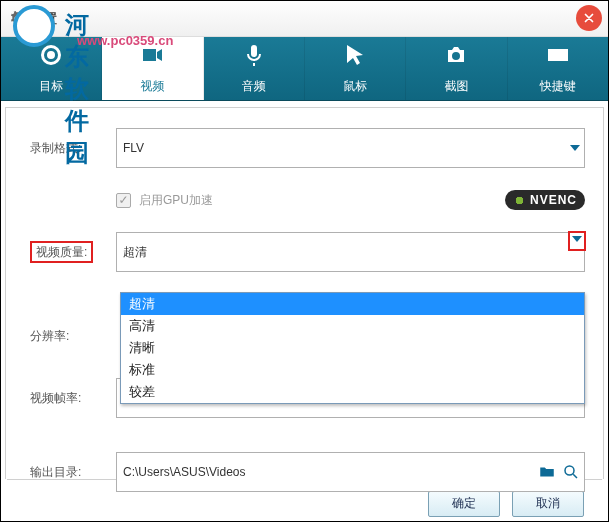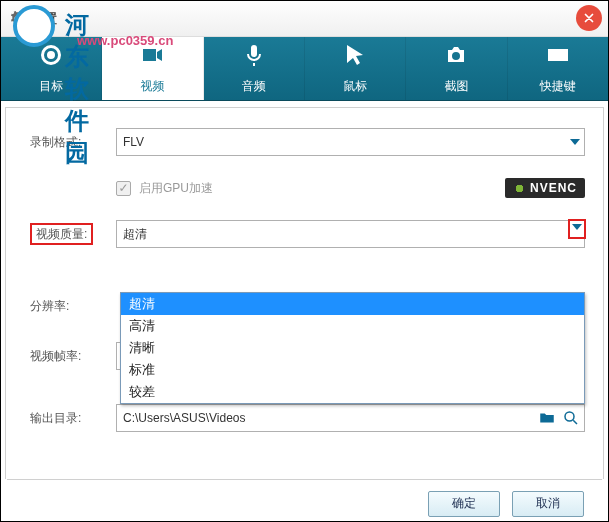--- a/index.html
+++ b/index.html
@@ -16,28 +16,28 @@
 .tab{flex:1;display:flex;flex-direction:column;align-items:center;justify-content:center;color:#fff;cursor:pointer;gap:10px;border-right:1px solid rgba(0,0,0,.08)}
 .tab:last-child{border-right:none}
 .tab .ticon{width:26px;height:26px;display:flex;align-items:center;justify-content:center}
 .tab .tlabel{font-size:12px}
 .tab.active{background:#fff;color:#1a7a96}
 .tab.active .ticon svg{fill:#1a7a96}
 .content{padding:20px 18px 14px;height:calc(100% - 36px - 64px - 48px);overflow:visible;position:relative;border:1px solid #d0d0d0;margin:6px 4px 0;border-bottom:none}
 .row{display:flex;align-items:center;margin-bottom:22px;position:relative}
 .row .label{width:92px;text-align:left;color:#555;padding-left:6px}
 .row .field{flex:1;position:relative}
-.combo{height:28px;border:1px solid #b0b0b0;background:#fff;display:flex;align-items:center;padding:0 6px;color:#333;position:relative;cursor:pointer}
+.combo{height:40px;border:1px solid #b0b0b0;background:#fff;display:flex;align-items:center;padding:0 6px;color:#333;position:relative;cursor:pointer}
 .combo .arr{position:absolute;right:4px;top:50%;transform:translateY(-50%);width:0;height:0;border-left:5px solid transparent;border-right:5px solid transparent;border-top:6px solid #0d6a96}
 .gpu-row{display:flex;align-items:center;gap:8px}
 .checkbox{width:15px;height:15px;border:1px solid #aaa;background:#f0f0f0;display:flex;align-items:center;justify-content:center;border-radius:2px}
 .checkbox .cm{color:#999;font-size:12px}
 .gpu-label{color:#999}
 .badge{margin-left:auto;display:flex;gap:4px}
-.bdg{background:#2a2a2a;color:#fff;font-size:11px;font-weight:bold;padding:3px 8px;border-radius:2px;display:flex;align-items:center;gap:4px;letter-spacing:1px}
+.bdg{background:#2a2a2a;color:#fff;font-size:11px;font-weight:bold;padding:3px 8px;border-radius:10px;display:flex;align-items:center;gap:4px;letter-spacing:1px}
 .bdg .eye{width:13px;height:13px;border-radius:50%;background:radial-gradient(circle,#7fb537 40%,#2a2a2a 42%)}
 .hl{border:2px solid #e02020;padding:2px 4px}
 .hl-arr{position:absolute;right:-2px;top:-2px;border:2px solid #e02020;padding:1px 2px}
 .dropdown{position:absolute;left:114px;right:18px;top:184px;background:#fff;border:1px solid #7a9ab8;box-shadow:1px 2px 3px rgba(0,0,0,.25);z-index:10}
 .dropdown .opt{padding:2px 8px;font-size:13px;color:#222;cursor:pointer}
 .dropdown .opt.sel{background:#1e90ff;color:#fff}
 .path-row .combo{padding-right:56px}
 .path-icons{position:absolute;right:4px;top:50%;transform:translateY(-50%);display:flex;gap:6px}
 .path-icons .pi{width:18px;height:18px;display:flex;align-items:center;justify-content:center;color:#0d6a96;cursor:pointer}
 .footer{height:48px;display:flex;align-items:center;justify-content:flex-end;gap:12px;padding:0 18px;background:#fff;border-top:1px solid #d0d0d0;margin:0 6px}

